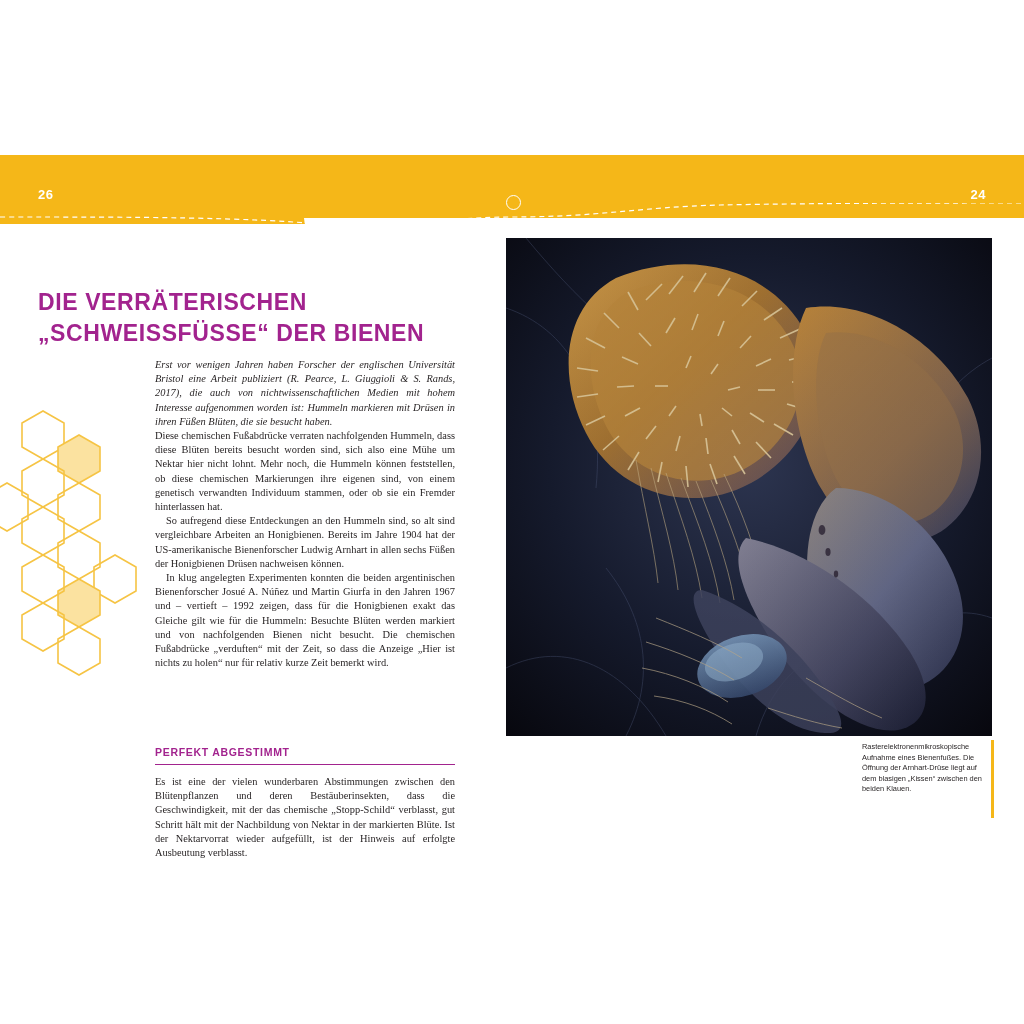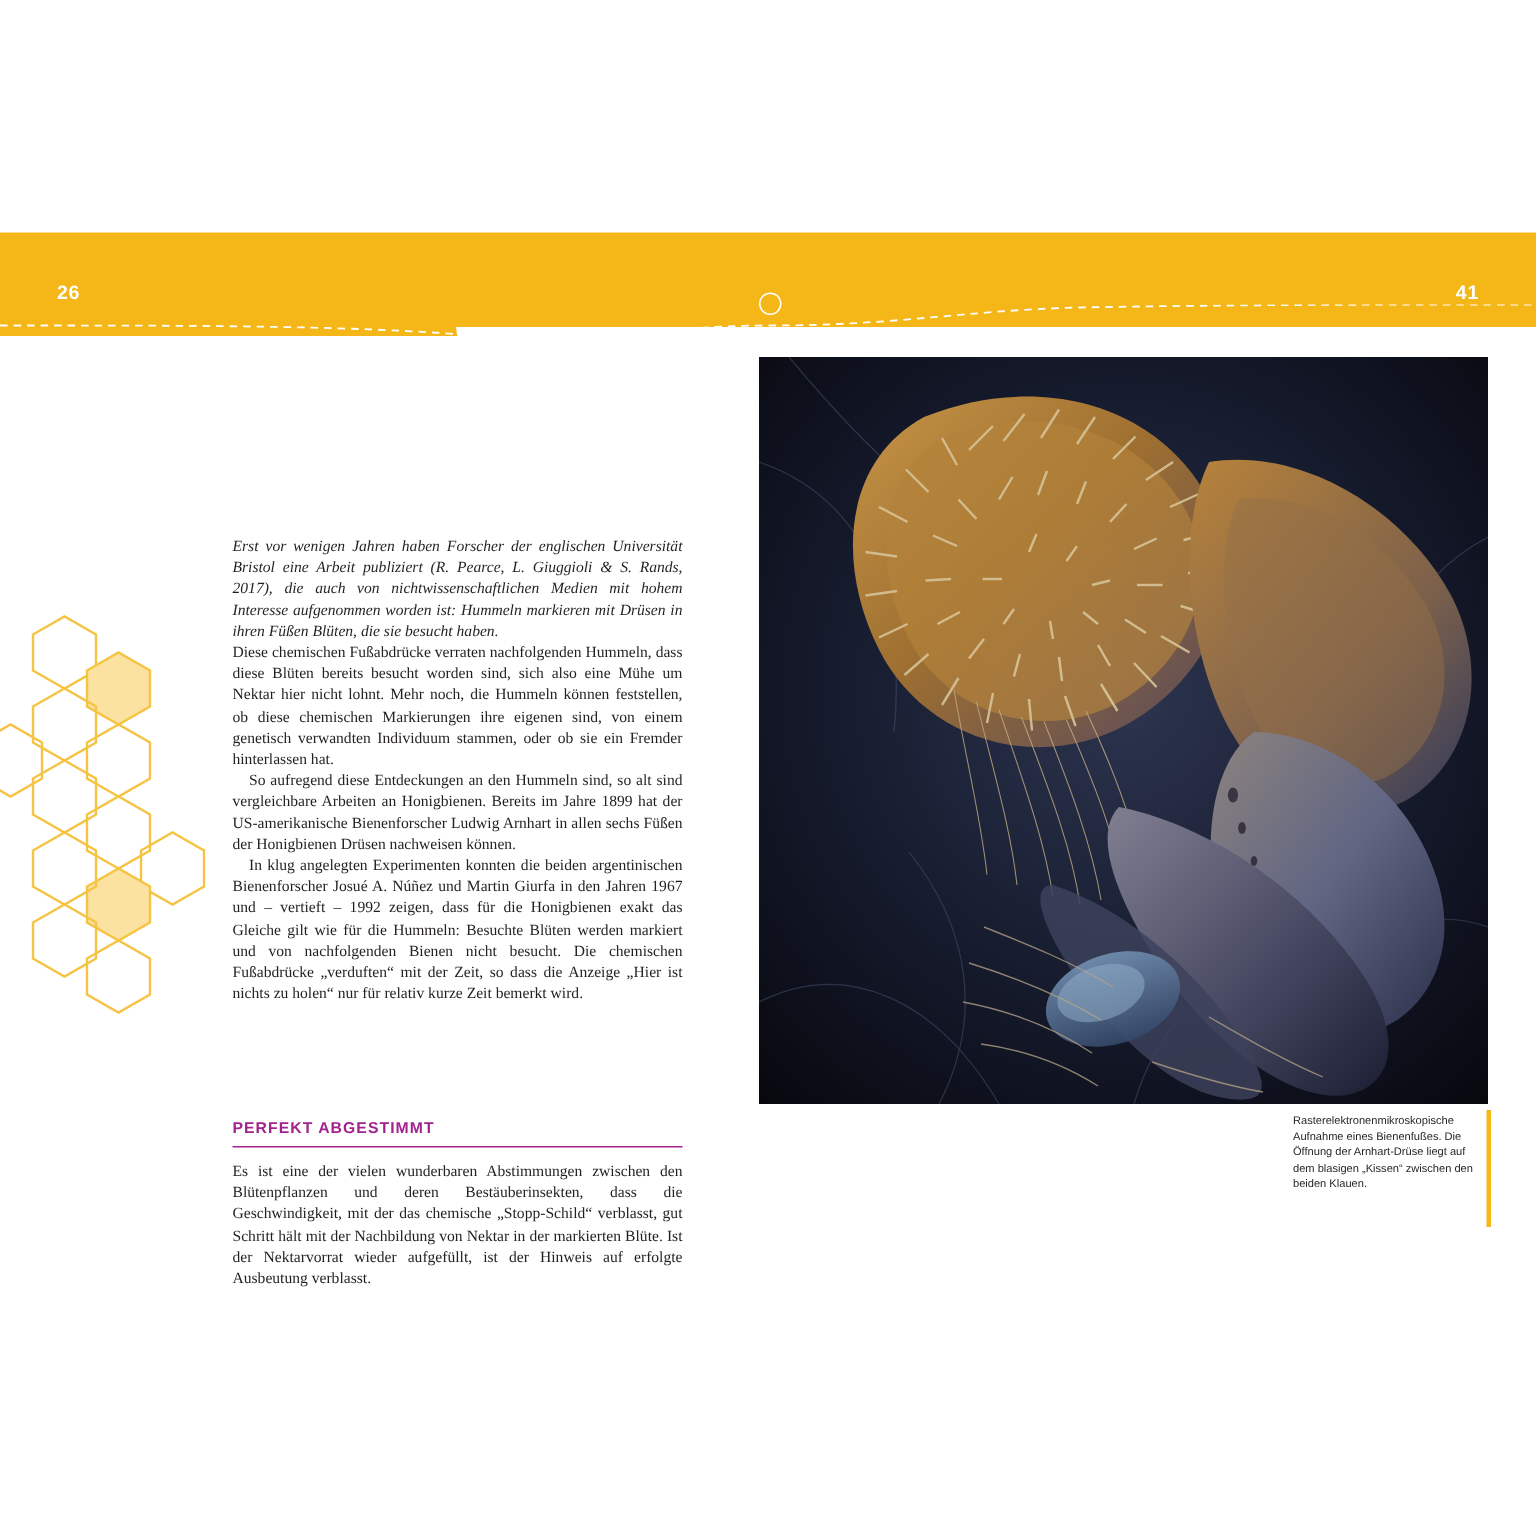--- a/index.html
+++ b/index.html
@@ -195,45 +195,49 @@
 <div class="page">
 
   <div class="header-band">
     <svg class="band-dashes" width="1024" height="24">
       <path d="M0,14 C140,14 250,14 330,22 C400,29 430,14 512,14 C600,14 640,4 720,2 C820,0 950,0 1024,0" fill="none" stroke="#ffffff" stroke-width="1.2" stroke-dasharray="5,4"></path>
     </svg>
     <div class="band-circle"></div>
     <div class="band-wave-left"></div>
     <div class="band-wave-right"></div>
     <div class="page-number left">26</div>
-    <div class="page-number right">41</div>
+    <div class="page-number right">24</div>
   </div>
 
   <svg class="honeycomb" viewBox="0 0 150 290">
     <g fill="none" stroke="#f6c444" stroke-width="1.6">
       <polygon points="22,28 43,16 64,28 64,52 43,64 22,52"></polygon>
       <polygon points="58,52 79,40 100,52 100,76 79,88 58,76" fill="#fbe2a0"></polygon>
       <polygon points="22,76 43,64 64,76 64,100 43,112 22,100"></polygon>
       <polygon points="58,100 79,88 100,100 100,124 79,136 58,124"></polygon>
       <polygon points="-14,100 7,88 28,100 28,124 7,136 -14,124"></polygon>
       <polygon points="22,124 43,112 64,124 64,148 43,160 22,148"></polygon>
       <polygon points="58,148 79,136 100,148 100,172 79,184 58,172"></polygon>
       <polygon points="94,172 115,160 136,172 136,196 115,208 94,196"></polygon>
       <polygon points="58,196 79,184 100,196 100,220 79,232 58,220" fill="#fbe2a0"></polygon>
       <polygon points="22,172 43,160 64,172 64,196 43,208 22,196"></polygon>
       <polygon points="58,244 79,232 100,244 100,268 79,280 58,268"></polygon>
       <polygon points="22,220 43,208 64,220 64,244 43,256 22,244"></polygon>
     </g>
   </svg>
 
+  <h1 class="headline">
+    <span>DIE VERRÄTERISCHEN</span><br>
+    <span>„SCHWEISSFÜSSE“ DER BIENEN</span>
+  </h1>
 
   <div class="col-text">
     <p class="lead">Erst vor wenigen Jahren haben Forscher der englischen Universität Bristol eine Arbeit publiziert (R. Pearce, L. Giuggioli &amp; S. Rands, 2017), die auch von nichtwissenschaftlichen Medien mit hohem Interesse aufgenommen worden ist: Hummeln markieren mit Drüsen in ihren Füßen Blüten, die sie besucht haben.</p>
     <p>Diese chemischen Fußabdrücke verraten nachfolgenden Hummeln, dass diese Blüten bereits besucht worden sind, sich also eine Mühe um Nektar hier nicht lohnt. Mehr noch, die Hummeln können feststellen, ob diese chemischen Markierungen ihre eigenen sind, von einem genetisch verwandten Individuum stammen, oder ob sie ein Fremder hinterlassen hat.</p>
-    <p class="indent">So aufregend diese Entdeckungen an den Hummeln sind, so alt sind vergleichbare Arbeiten an Honigbienen. Bereits im Jahre 1899 hat der US-amerikanische Bienenforscher Ludwig Arnhart in allen sechs Füßen der Honigbienen Drüsen nachweisen können.</p>
+    <p class="indent">So aufregend diese Entdeckungen an den Hummeln sind, so alt sind vergleichbare Arbeiten an Honigbienen. Bereits im Jahre 1904 hat der US-amerikanische Bienenforscher Ludwig Arnhart in allen sechs Füßen der Honigbienen Drüsen nachweisen können.</p>
     <p class="indent">In klug angelegten Experimenten konnten die beiden argentinischen Bienenforscher Josué A. Núñez und Martin Giurfa in den Jahren 1967 und – vertieft – 1992 zeigen, dass für die Honigbienen exakt das Gleiche gilt wie für die Hummeln: Besuchte Blüten werden markiert und von nachfolgenden Bienen nicht besucht. Die chemischen Fußabdrücke „verduften“ mit der Zeit, so dass die Anzeige „Hier ist nichts zu holen“ nur für relativ kurze Zeit bemerkt wird.</p>
   </div>
 
   <h2 class="subhead">PERFEKT ABGESTIMMT</h2>
   <div class="col-text2">
     <p>Es ist eine der vielen wunderbaren Abstimmungen zwischen den Blütenpflanzen und deren Bestäuberinsekten, dass die Geschwindigkeit, mit der das chemische „Stopp-Schild“ verblasst, gut Schritt hält mit der Nachbildung von Nektar in der markierten Blüte. Ist der Nektarvorrat wieder aufgefüllt, ist der Hinweis auf erfolgte Ausbeutung verblasst.</p>
   </div>
 
   <div class="photo">
     <svg width="486" height="498" viewBox="0 0 486 498">

